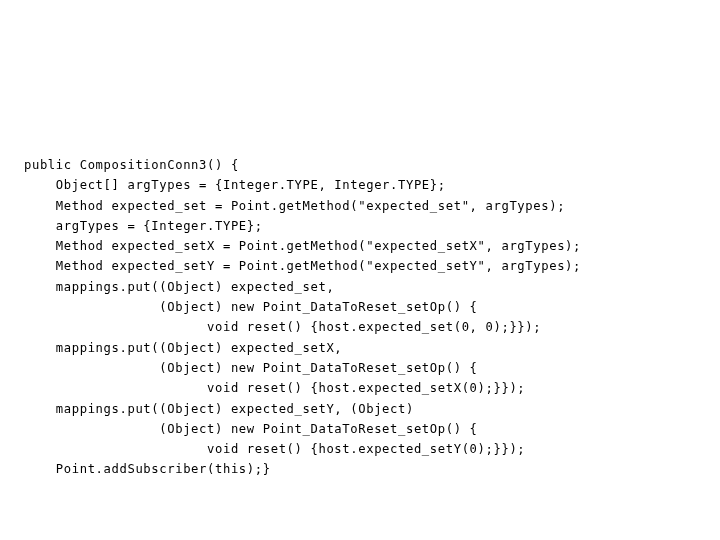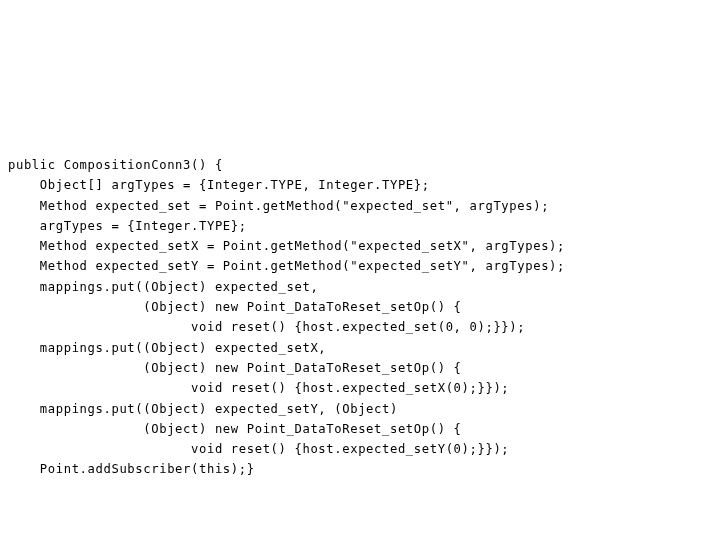--- a/index.html
+++ b/index.html
@@ -15,21 +15,21 @@
     font-family: "DejaVu Sans Mono", "Liberation Mono", monospace;
   }
   #slide {
     position: relative;
     width: 720px;
     height: 540px;
     background: #ffffff;
   }
   #code-listing {
     position: absolute;
-    left: 8px;
+    left: 24px;
     top: 155px;
     width: 672px;
     margin: 0;
     padding: 0;
     white-space: pre;
     color: #000000;
     font-family: "DejaVu Sans Mono", "Liberation Mono", monospace;
     font-size: 12.2px;
     line-height: 20.3px;
     letter-spacing: 0.62px;

